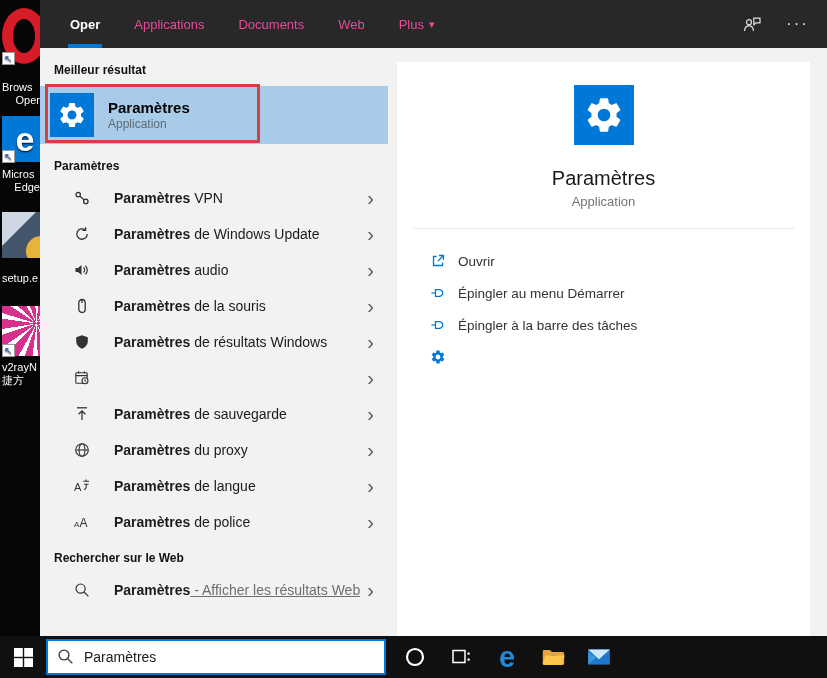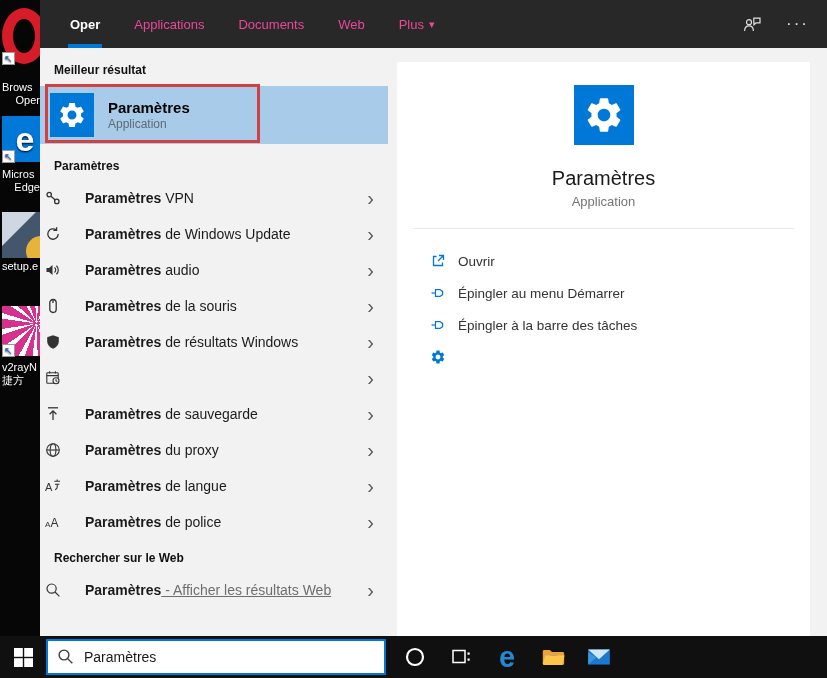--- a/index.html
+++ b/index.html
@@ -32,21 +32,21 @@
   
   .left-col { position:absolute; left:0; top:0; width:348px; height:100%; padding-top:12px; }
   .sec-header { height:20px; line-height:20px; padding-left:14px; font-size:12px; font-weight:700; color:#111; }
   .best-row { margin-top:6px; height:58px; background:#a7cbe9; display:flex; align-items:center; padding-left:10px; }
   .best-tile { width:44px; height:44px; background:#0078d7; display:flex; align-items:center; justify-content:center; }
   .best-text { margin-left:14px; }
   .best-title { font-size:15px; font-weight:700; color:#000; line-height:19px; }
   .best-sub { font-size:12px; color:#5f6a73; line-height:15px; }
   .sec2 { margin-top:12px; }
   .rows { margin-top:4px; }
-  .rrow { height:36px; display:flex; align-items:center; padding:0 14px 0 4px; }
+  .rrow { height:36px; display:flex; align-items:center; padding:0 14px 0 33px; }
   .ric { width:17px; height:17px; flex:0 0 17px; color:#333; display:flex; align-items:center; justify-content:center; }
   .rtext { margin-left:24px; font-size:14px; color:#1b1b1b; white-space:pre; }
   .rtext b { font-weight:700; }
   .rtext .gray { color:#6e6e6e;text-decoration:underline; }
   .chev { margin-left:auto; color:#5a5a5a; font-size:20px; line-height:16px; font-weight:400; }
   .web-header { margin-top:8px; }
   .web-row { margin-top:4px; }
 
   .annotation { position:absolute; left:5px; top:36px; width:215px; height:59px; border:3px solid #d24040; pointer-events:none; }
 
@@ -91,21 +91,21 @@
         </div>
       <div class="sc-badge" style="bottom:auto;top:34px">↖</div>
       <span class="dlabel" style="margin-top:6px">Micros</span>
       <span class="dlabel" style="text-align:right;width:38px">Edge</span>
     </div>
     <div class="dicon" style="top:212px">
       <div class="setup-tile">
           <div class="s1"></div>
           <div class="s2"></div>
         </div>
-      <span class="dlabel" style="margin-top:2px">setup.e</span>
+      <span class="dlabel" style="margin-top:14px">setup.e</span>
     </div>
     <div class="dicon" style="top:306px">
       <div class="v2ray-tile"></div>
       <div class="sc-badge" style="bottom:auto;top:38px">↖</div>
       <span class="dlabel" style="margin-top:5px">v2rayN</span>
       <span class="dlabel">捷方</span>
     </div>
   </div>
 
   <div class="flyout">

